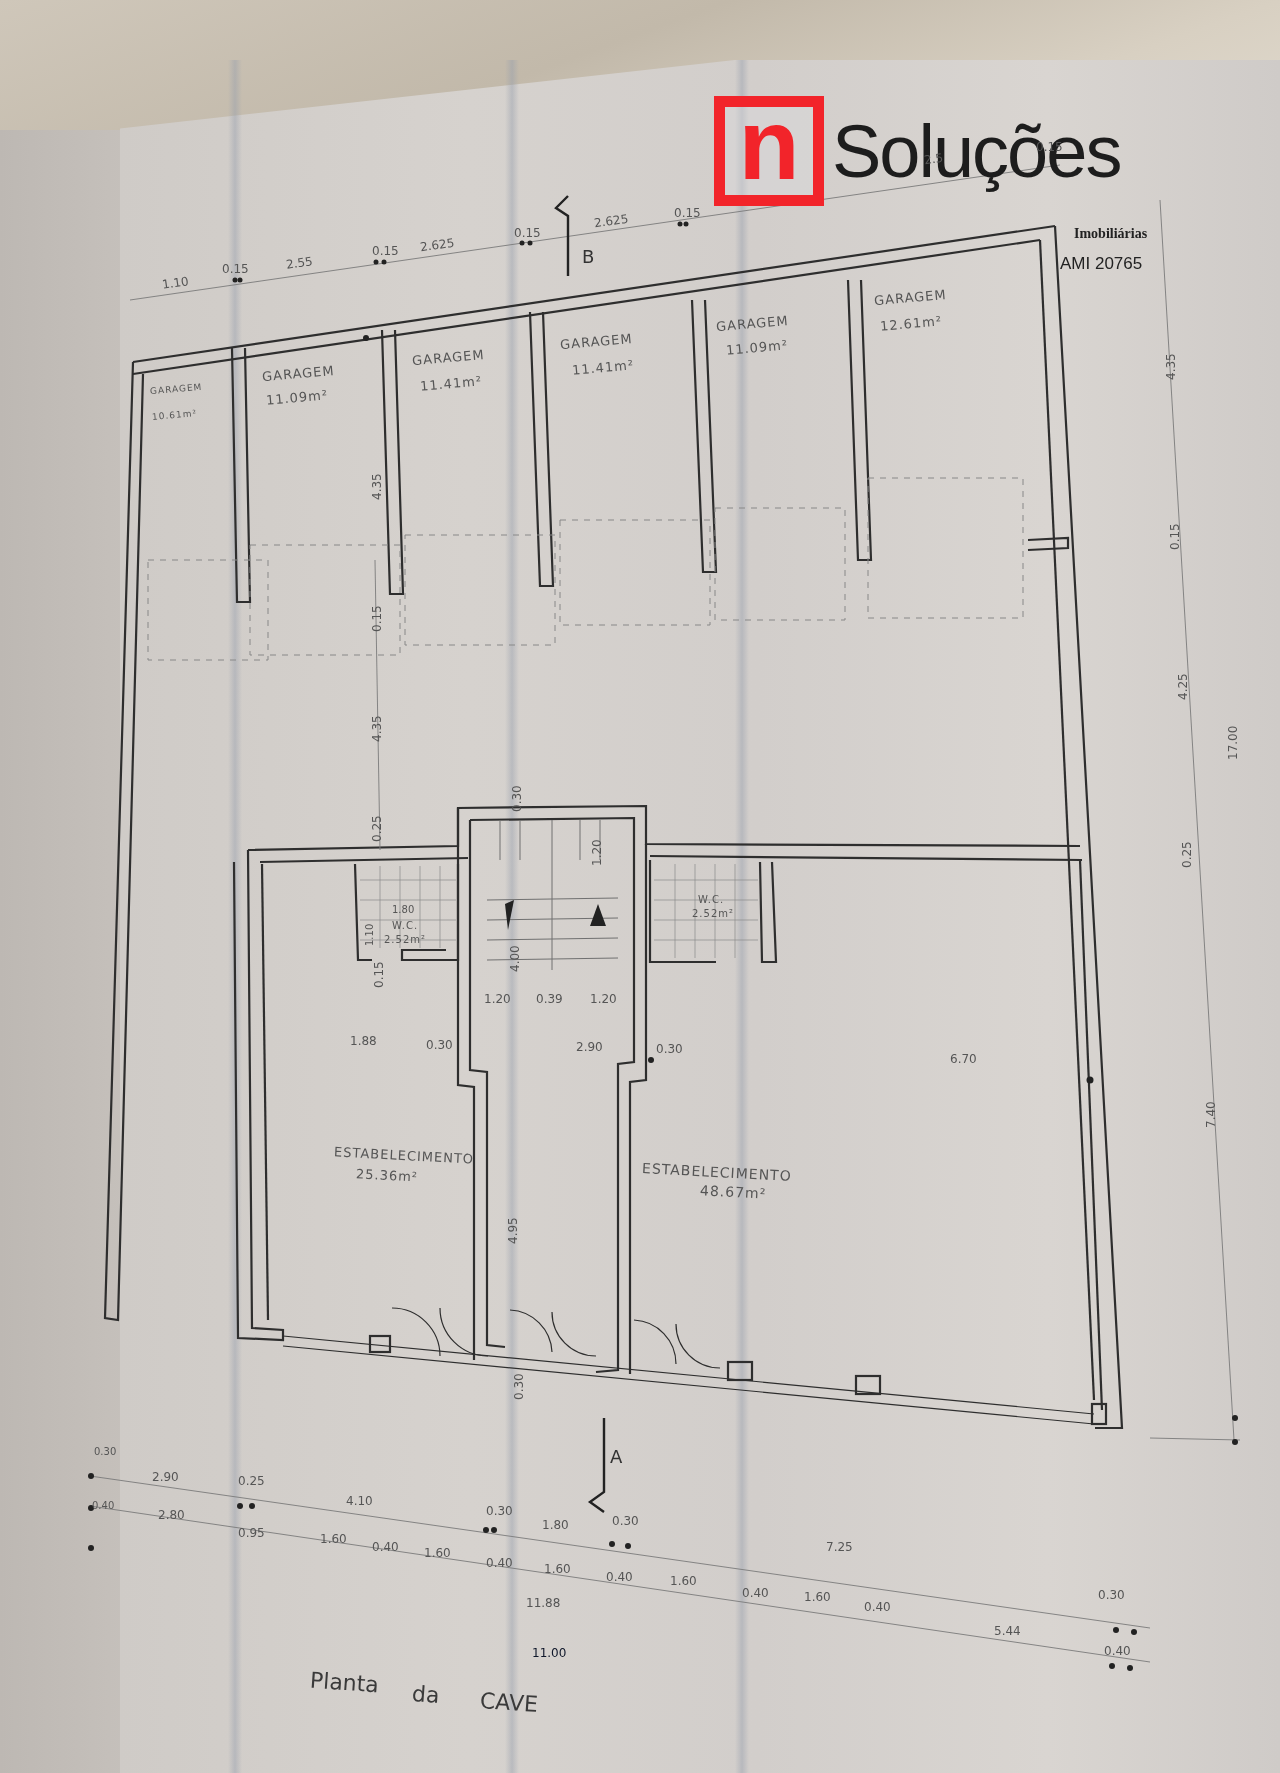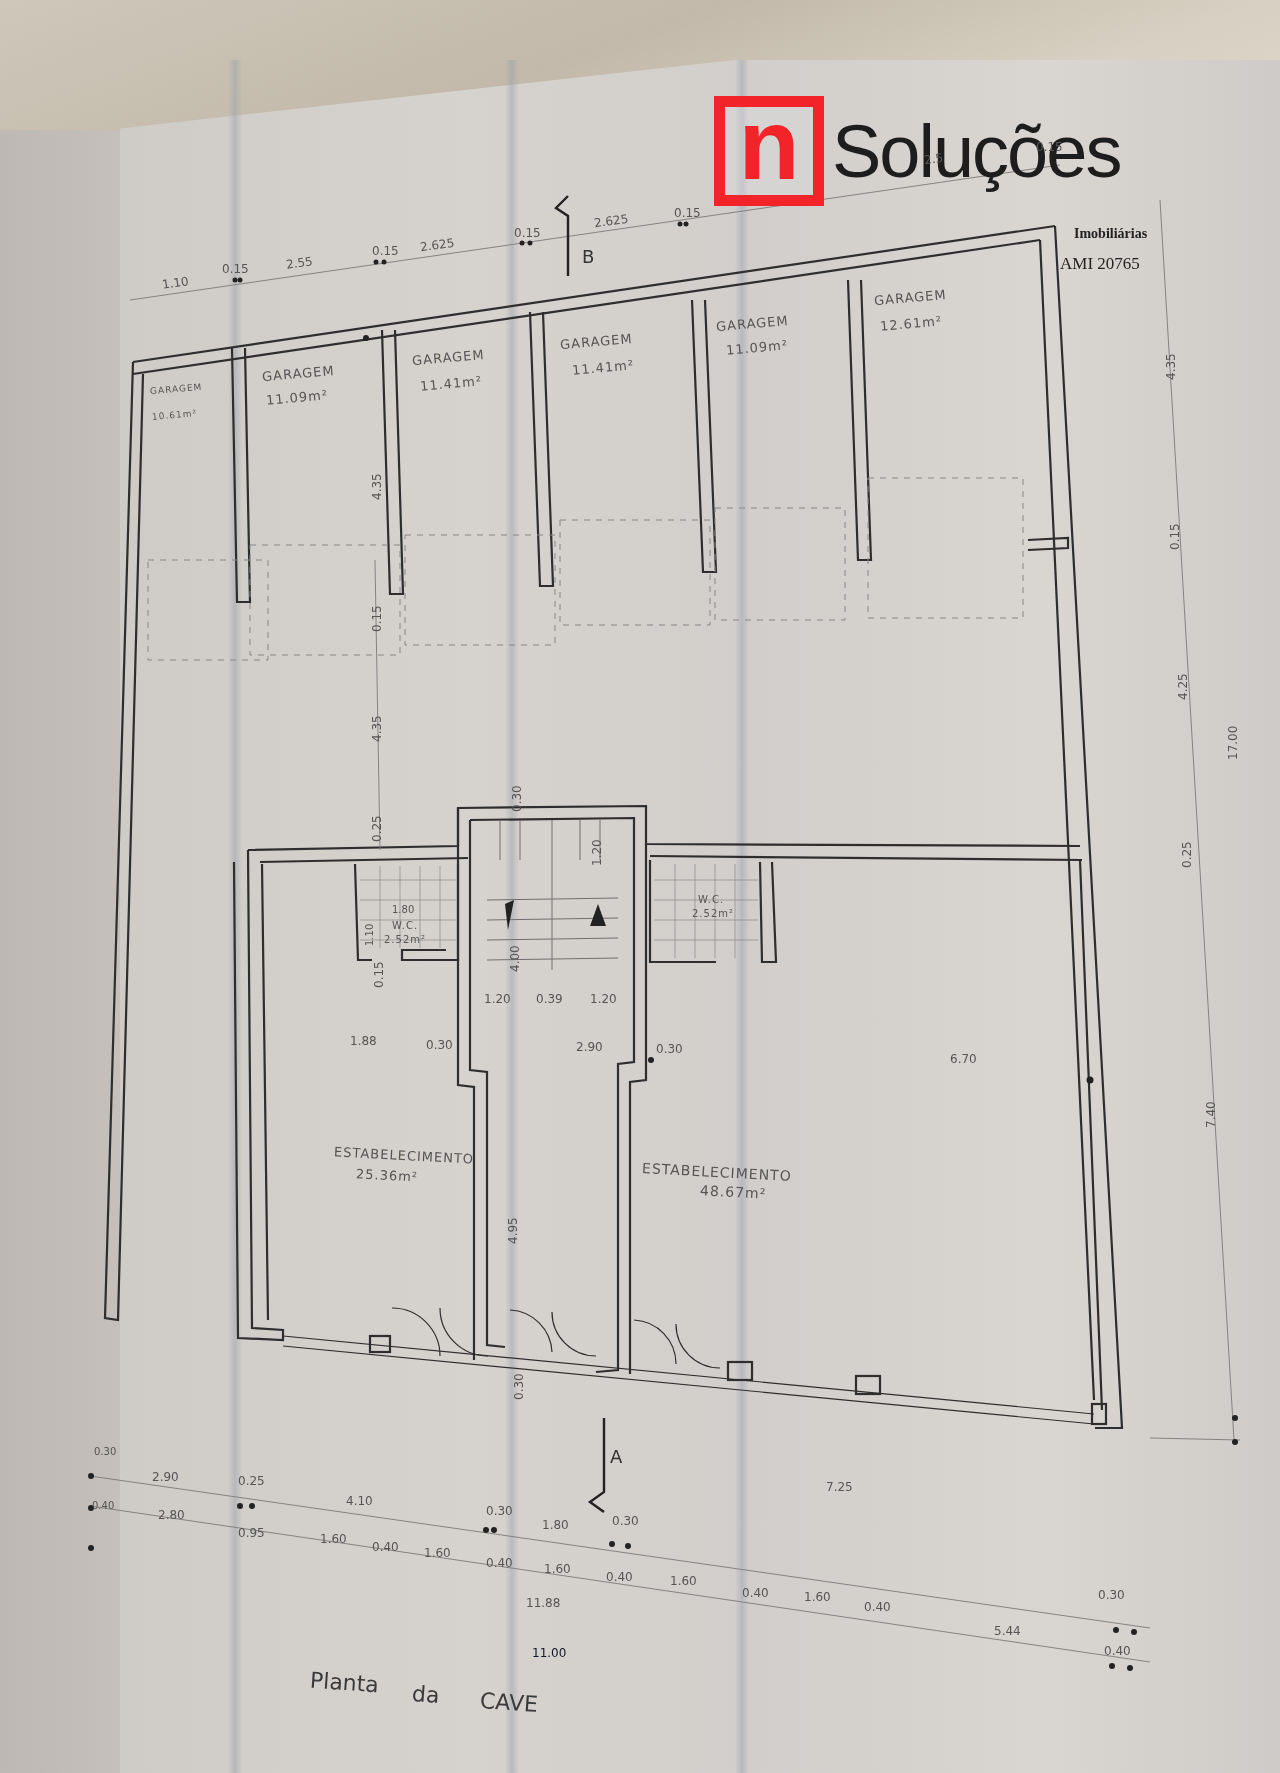--- a/index.html
+++ b/index.html
@@ -35,21 +35,21 @@
     .logo {
       position: absolute; left: 714px; top: 96px; display: flex; align-items: center;
     }
     .logo-box {
       width: 110px; height: 110px; border: 11px solid #f2242a; box-sizing: border-box;
       display: flex; align-items: center; justify-content: center; background: rgba(220,220,222,0.4);
     }
     .logo-n { color: #f2242a; font-size: 100px; font-weight: bold; line-height: 1; margin-top: -14px; font-family: "Liberation Sans", sans-serif; }
     .logo-text { font-size: 74px; color: #1d1d1d; margin-left: 8px; font-family: "Liberation Sans", sans-serif; letter-spacing: -2px; }
     .logo-sub1 { position: absolute; left: 1074px; top: 226px; font-size: 14px; font-weight: bold; color: #222; font-family: "Liberation Serif", serif; }
-    .logo-sub2 { position: absolute; left: 1060px; top: 254px; font-size: 17px; color: #222; font-family: Liberation Serif, serif; }
+    .logo-sub2 { position: absolute; left: 1060px; top: 254px; font-size: 17px; color: #222; font-family: Liberation Sans, sans-serif; }
   </style>
 </head>
 <body>
 
 <div class="bg-wood"></div>
 <div class="paper-left"></div>
 <div class="paper"></div>
 <div class="fold" style="left:228px"></div>
 <div class="fold" style="left:505px"></div>
 <div class="fold" style="left:735px"></div>
@@ -268,21 +268,21 @@
 <div class="lbl dim" style="left:656px;top:1042px">0.30</div>
 <div class="lbl dim" style="left:950px;top:1052px">6.70</div>
 
 <div class="lbl dim" style="left:94px;top:1446px;font-size:10px">0.30</div>
 <div class="lbl dim" style="left:152px;top:1470px">2.90</div>
 <div class="lbl dim" style="left:238px;top:1474px">0.25</div>
 <div class="lbl dim" style="left:346px;top:1494px">4.10</div>
 <div class="lbl dim" style="left:486px;top:1504px">0.30</div>
 <div class="lbl dim" style="left:542px;top:1518px">1.80</div>
 <div class="lbl dim" style="left:612px;top:1514px">0.30</div>
-<div class="lbl dim" style="left:826px;top:1480px">7.25</div>
+<div class="lbl dim" style="left:826px;top:1540px">7.25</div>
 <div class="lbl dim" style="left:1098px;top:1588px">0.30</div>
 
 <div class="lbl dim" style="left:92px;top:1500px;font-size:10px">0.40</div>
 <div class="lbl dim" style="left:158px;top:1508px">2.80</div>
 <div class="lbl dim" style="left:238px;top:1526px">0.95</div>
 <div class="lbl dim" style="left:320px;top:1532px">1.60</div>
 <div class="lbl dim" style="left:372px;top:1540px">0.40</div>
 <div class="lbl dim" style="left:424px;top:1546px">1.60</div>
 <div class="lbl dim" style="left:486px;top:1556px">0.40</div>
 <div class="lbl dim" style="left:544px;top:1562px">1.60</div>

